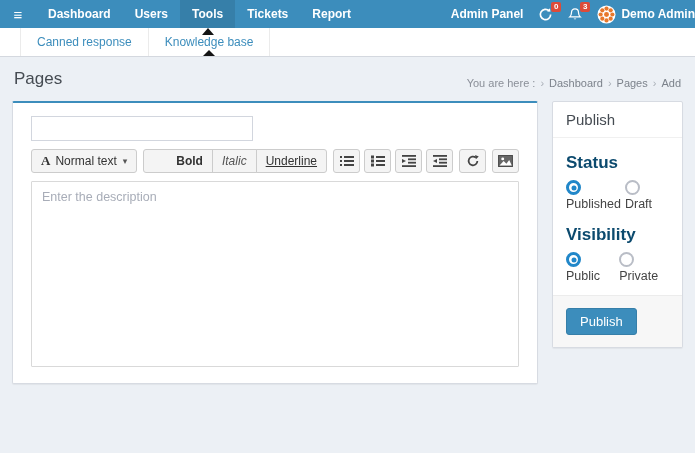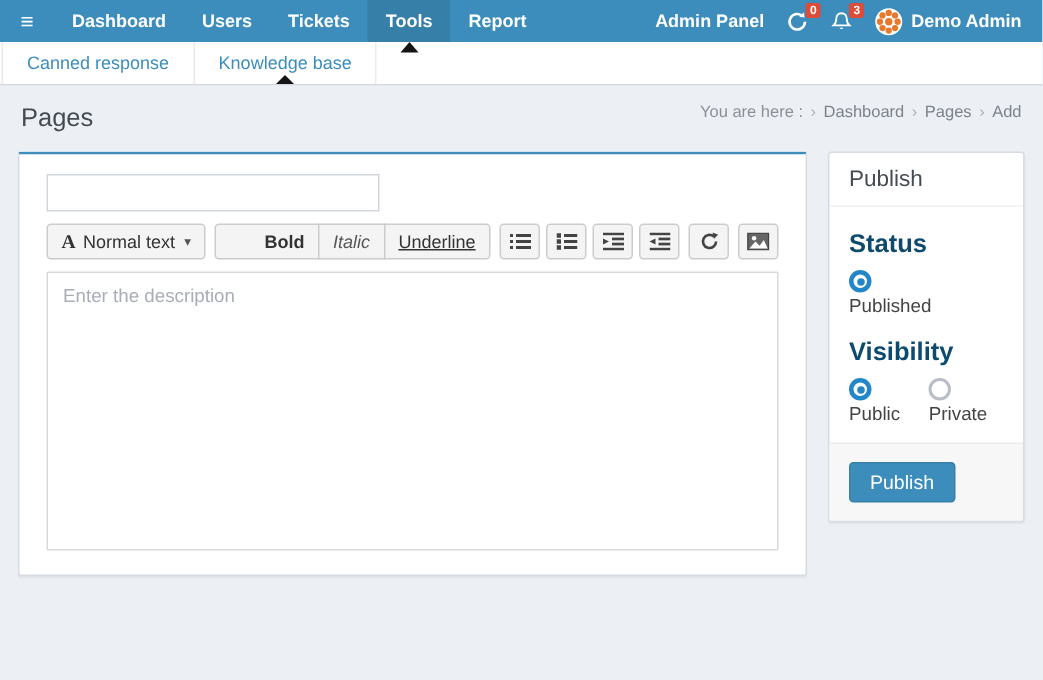--- a/index.html
+++ b/index.html
@@ -24,47 +24,47 @@
     padding: 0 12px; line-height: 28px; font-size: 12px; font-weight: bold;
     cursor: pointer; position: relative; white-space: nowrap;
   }
   .nav-item.active { background: #367fa9; }
   .nav-item.active .up-triangle {
     position: absolute; left: 50%; bottom: -7px; transform: translateX(-50%);
     width: 0; height: 0; border-left: 6px solid transparent;
     border-right: 6px solid transparent; border-bottom: 7px solid #141414;
     z-index: 9;
   }
-  .nav-right { margin-left: auto; display: flex; align-items: center; gap: 15px; padding-right: 14px; }
+  .nav-right { margin-left: auto; display: flex; align-items: center; gap: 15px; }
   .nav-label { font-size: 12px; font-weight: bold; cursor: pointer; }
   .icon-btn { position: relative; display: flex; align-items: center; cursor: pointer; }
   .badge {
     position: absolute; top: -5px; right: -8px; background: #dd4b39; color: #fff;
     font-size: 8px; line-height: 10px; padding: 0 3px; border-radius: 2px; font-weight: bold;
   }
   .user-chip { display: flex; align-items: center; gap: 5px; cursor: pointer; }
   .avatar { width: 19px; height: 19px; border-radius: 50%; display: block; }
   
   .tabstrip {
     height: 29px; background: #fff; border-bottom: 1px solid #d4d8df;
-    display: flex; padding-left: 1px; position: relative;
+    display: flex; padding-left: 20px; position: relative;
   }
   .tab {
     line-height: 28px; padding: 0 16px; font-size: 12px; color: #3c8dbc;
     cursor: pointer; border-right: 1px solid #ebebeb; position: relative; white-space: nowrap;
   }
   .tab:first-child { border-left: 1px solid #ebebeb; }
   .tab.active .up-triangle {
     position: absolute; left: 50%; bottom: 0; transform: translateX(-50%);
     width: 0; height: 0; border-left: 6px solid transparent;
     border-right: 6px solid transparent; border-bottom: 6px solid #141414;
   }
   
   .content { padding: 8px 12px 0; }
-  .content-header { display: flex; justify-content: space-between; align-items: flex-start; padding: 4px 2px 12px; }
+  .content-header { display: flex; justify-content: space-between; align-items: flex-end; padding: 4px 2px 12px; }
   .page-title { font-size: 17px; font-weight: 500; color: #454b52; }
   .breadcrumb { font-size: 11px; color: #8a8f98; display: flex; gap: 5px; align-items: baseline; }
   .breadcrumb .sep { color: #aab0b8; font-size: 11px; }
   .breadcrumb a { color: #7c828b; text-decoration: none; cursor: pointer; }
   .main-row { display: flex; gap: 14px; align-items: flex-start; }
   
   .card {
     background: #fff; border: 1px solid #d7dbe2; border-radius: 2px;
     box-shadow: 0 1px 1px rgba(0,0,0,0.05);
   }
@@ -138,25 +138,25 @@
 </head>
 <body>
 
 <div class="navbar">
   <div class="nav-toggle">
     <span>≡</span>
   </div>
   <div class="nav-items">
     <div class="nav-item">Dashboard</div>
     <div class="nav-item">Users</div>
-    <div class="nav-item">Tickets</div>
     <div class="nav-item active">
       <span>Tools</span>
       <span class="up-triangle"></span>
     </div>
+    <div class="nav-item">Tickets</div>
     <div class="nav-item">Report</div>
   </div>
   <div class="nav-right">
     <span class="nav-label">Admin Panel</span>
     <span class="icon-btn">
       <span>
         <svg width="15" height="15" viewBox="0 0 16 16">
           <path d="M13.5 8a5.5 5.5 0 1 1-1.6-3.9" fill="none" stroke="#fff" stroke-width="1.8"></path>
           <path d="M12.8 1.2 L13.2 5 L9.4 4.4 Z" fill="#fff"></path>
         </svg>
@@ -293,20 +293,24 @@
 
     <div class="card card-side">
       <div class="card-header">Publish</div>
       <div class="card-body">
         <div class="group-label">Status</div>
         <div class="option-row">
           <span class="radio-opt col1">
             <span class="radio checked"></span>
             <span>Published</span>
           </span>
+          <span class="radio-opt">
+            <span class="radio"></span>
+            <span>Draft</span>
+          </span>
         </div>
         <div class="group-label" style="margin-top:14px;">Visibility</div>
         <div class="option-row">
           <span class="radio-opt col1">
             <span class="radio checked"></span>
             <span>Public</span>
           </span>
           <span class="radio-opt">
             <span class="radio"></span>
             <span>Private</span>

